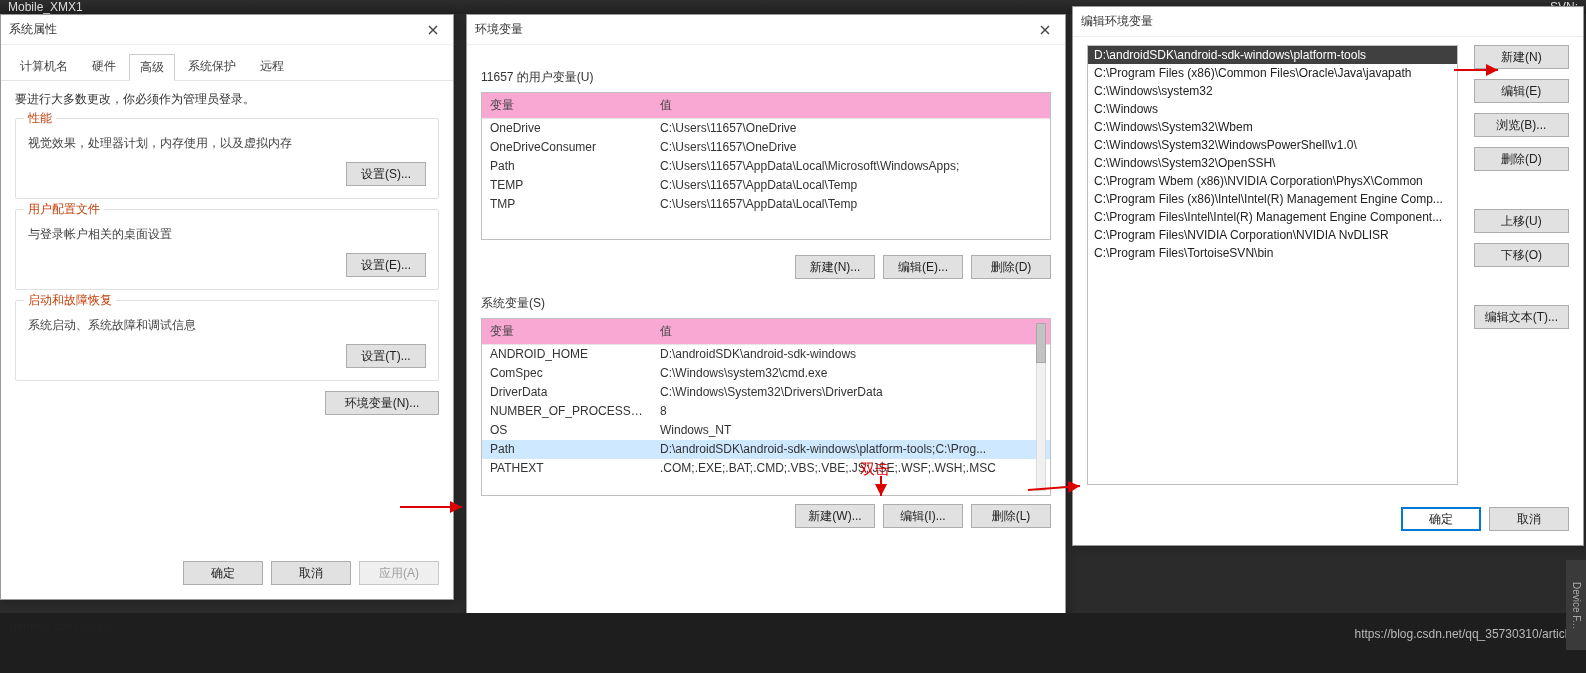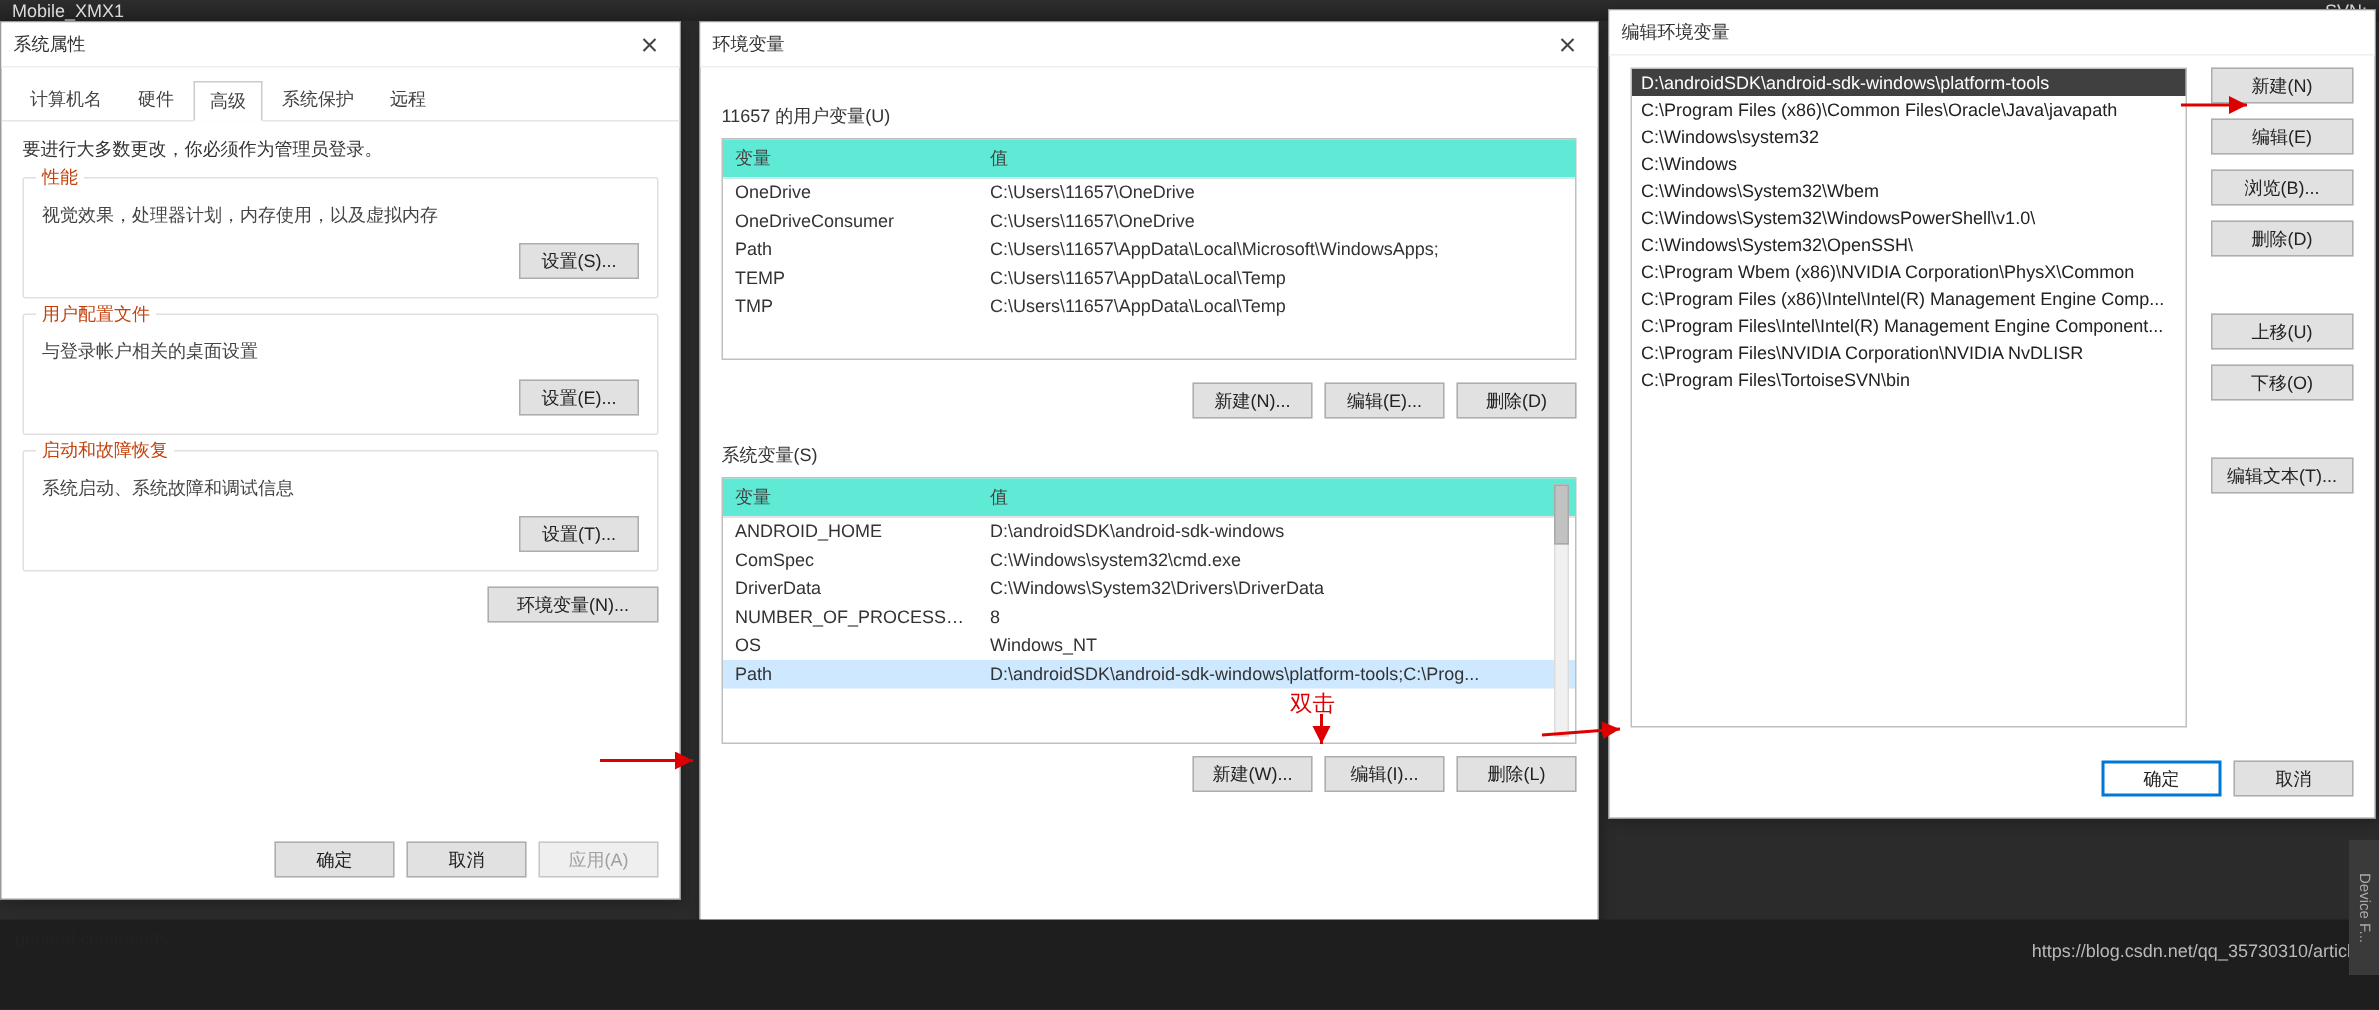--- a/index.html
+++ b/index.html
@@ -18,21 +18,21 @@
   .section .legend{position:absolute;top:-9px;left:8px;background:#fff;padding:0 4px;color:#c2410c}
   .section .desc{color:#444;margin:6px 0 10px 0}
   .btn-row{display:flex;justify-content:flex-end;margin-top:8px}
   .btn{min-width:80px;height:24px;border:1px solid #adadad;background:#e1e1e1;color:#222;display:flex;align-items:center;justify-content:center;padding:0 10px;margin-left:8px;cursor:pointer}
   .btn.primary{border:1px solid #0078d7;background:#fff;color:#222;box-shadow:inset 0 0 0 1px #0078d7}
   .btn.disabled{color:#a0a0a0;border-color:#c8c8c8;background:#efefef;cursor:default}
   .note{margin:10px 14px;color:#333}
   .footer-row{display:flex;justify-content:flex-end;padding:8px 14px 14px 0}
   .sublabel{margin:6px 14px 6px 14px;color:#333}
   .listbox{margin:4px 14px 8px 14px;border:1px solid #bfbfbf;background:#fff;min-height:80px}
-  .lb-head{display:flex;background:#5eead4;border-bottom:1px solid #e5e5e5}
+  .lb-head{display:flex;background:#f9a8d4;border-bottom:1px solid #e5e5e5}
   .lb-head .th{padding:4px 8px;color:#444;font-weight:normal}
   .lb-body{max-height:150px;overflow:auto}
   .lb-row{display:flex;border-bottom:1px solid transparent}
   .lb-row .td{padding:2px 8px;white-space:nowrap;overflow:hidden;text-overflow:ellipsis;color:#333}
   .lb-row.sel{background:#cde8ff}
   .c1{width:170px;flex:0 0 170px}
   .c2{flex:1;min-width:0}
   .arrow{position:absolute;pointer-events:none}
   .arrow svg{overflow:visible}
   .annot{position:absolute;color:#d00;font-size:15px}
@@ -179,20 +179,24 @@
           <div class="td c2">8</div>
         </div>
         <div class="lb-row">
           <div class="td c1">OS</div>
           <div class="td c2">Windows_NT</div>
         </div>
         <div class="lb-row sel">
           <div class="td c1">Path</div>
           <div class="td c2">D:\androidSDK\android-sdk-windows\platform-tools;C:\Prog...</div>
         </div>
+        <div class="lb-row">
+          <div class="td c1">PATHEXT</div>
+          <div class="td c2">.COM;.EXE;.BAT;.CMD;.VBS;.VBE;.JS;.JSE;.WSF;.WSH;.MSC</div>
+        </div>
       </div>
     <div class="scroll-stub"></div>
     <div class="scroll-thumb" style="top:4px"></div>
   </div>
   <div class="btn-row" style="margin:4px 14px 0 14px">
     <div class="btn">新建(W)...</div>
     <div class="btn">编辑(I)...</div>
     <div class="btn">删除(L)</div>
   </div>
 

